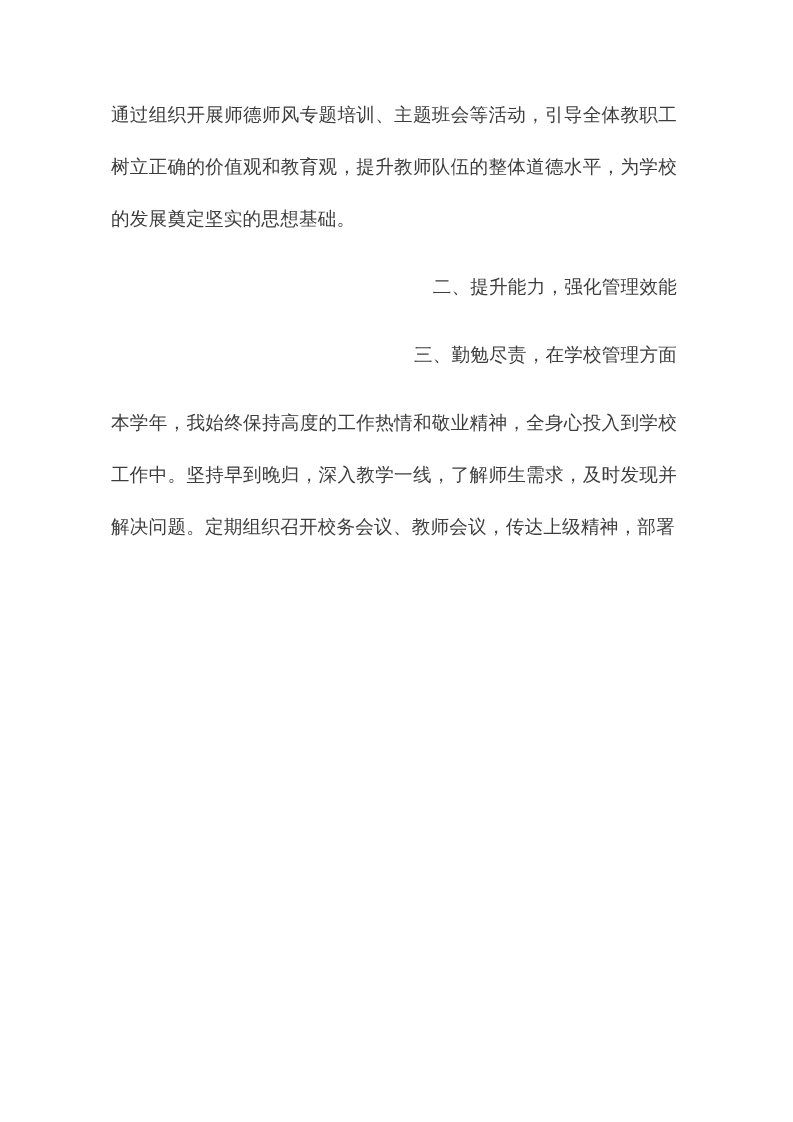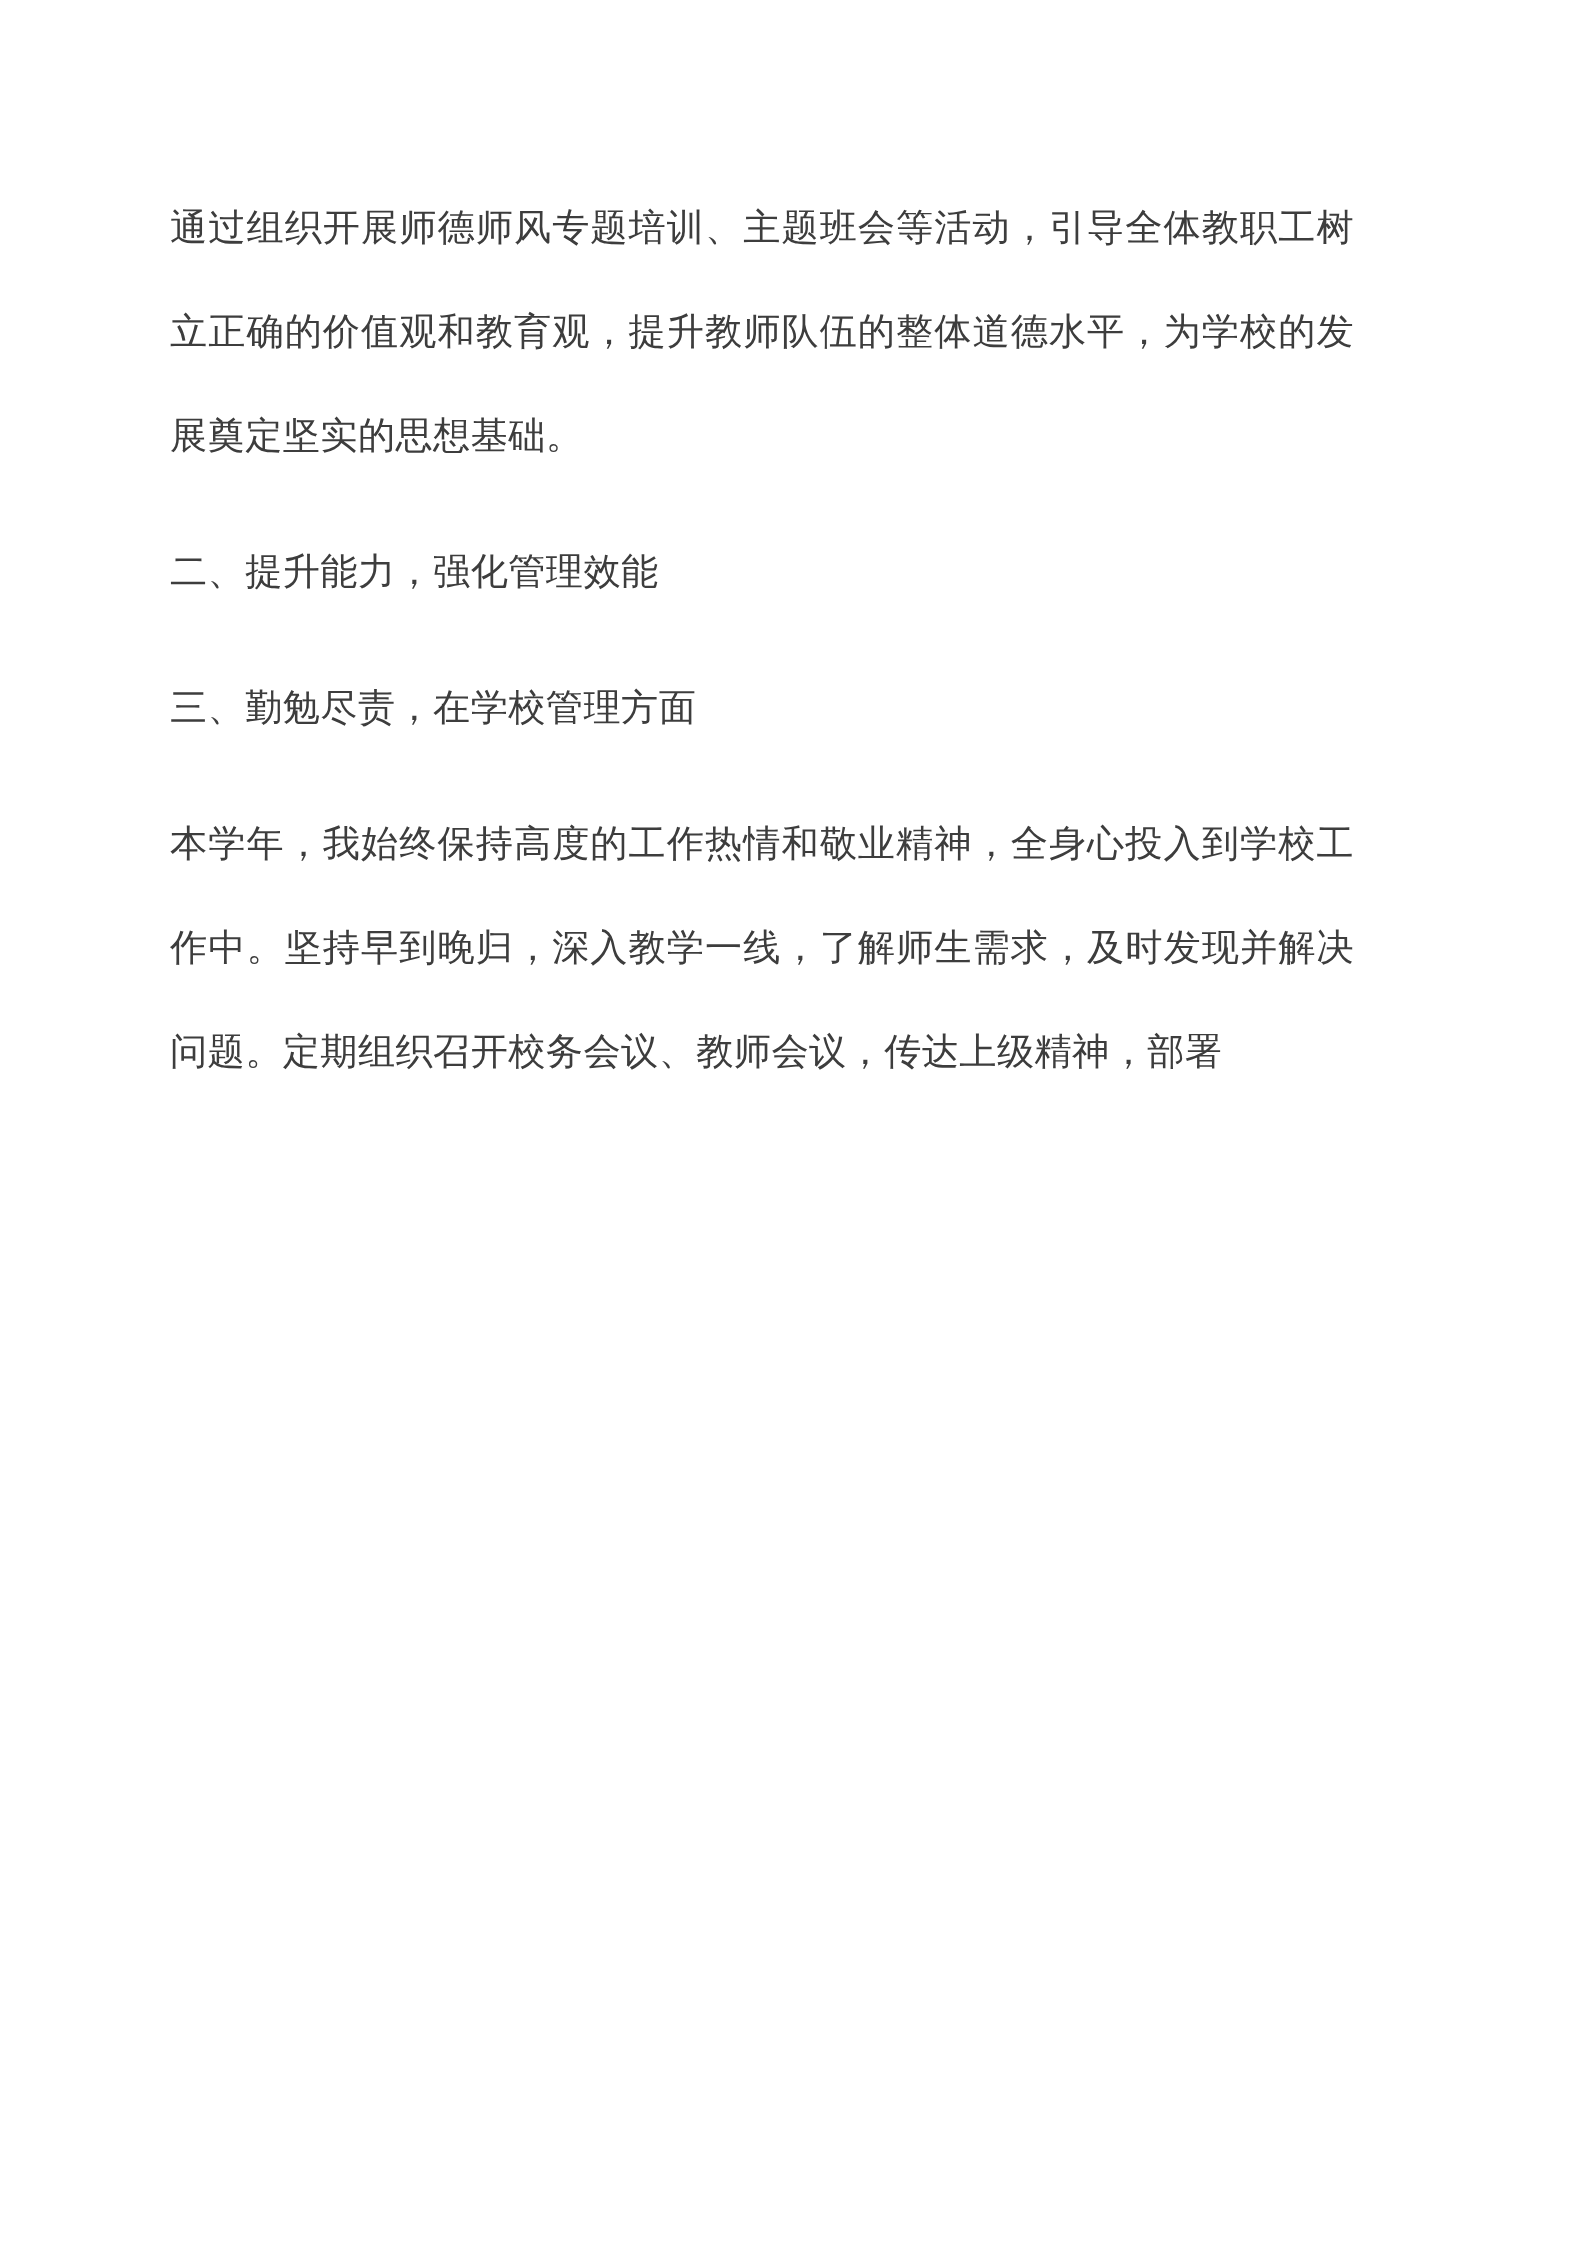--- a/index.html
+++ b/index.html
@@ -11,38 +11,38 @@
     width: 793px;
     height: 1122px;
     overflow: hidden;
     font-family: "Liberation Serif", serif;
   }
   .doc-page {
     box-sizing: border-box;
     width: 793px;
     height: 1122px;
     background: #ffffff;
-    padding: 89px 116px 0 85px;
+    padding: 89px 116px 0 111px;
   }
   .doc-page p {
     margin: 16px 0;
     font-size: 18.6px;
     line-height: 52px;
     color: #3d3d3d;
     letter-spacing: 0.2px;
   }
   .doc-page p:first-child {
     margin-top: 0;
   }
   .doc-page p.paragraph {
     text-align: justify;
     text-align-last: left;
   }
   .doc-page p.heading {
-    text-align: left;
+    text-align: right;
   }
 </style>
 </head>
 <body>
 
 <div class="doc-page">
     <p class="paragraph">通过组织开展师德师风专题培训、主题班会等活动，引导全体教职工树立正确的价值观和教育观，提升教师队伍的整体道德水平，为学校的发展奠定坚实的思想基础。</p>
     <p class="heading">二、提升能力，强化管理效能</p>
     <p class="heading">三、勤勉尽责，在学校管理方面</p>
     <p class="paragraph">本学年，我始终保持高度的工作热情和敬业精神，全身心投入到学校工作中。坚持早到晚归，深入教学一线，了解师生需求，及时发现并解决问题。定期组织召开校务会议、教师会议，传达上级精神，部署</p>

